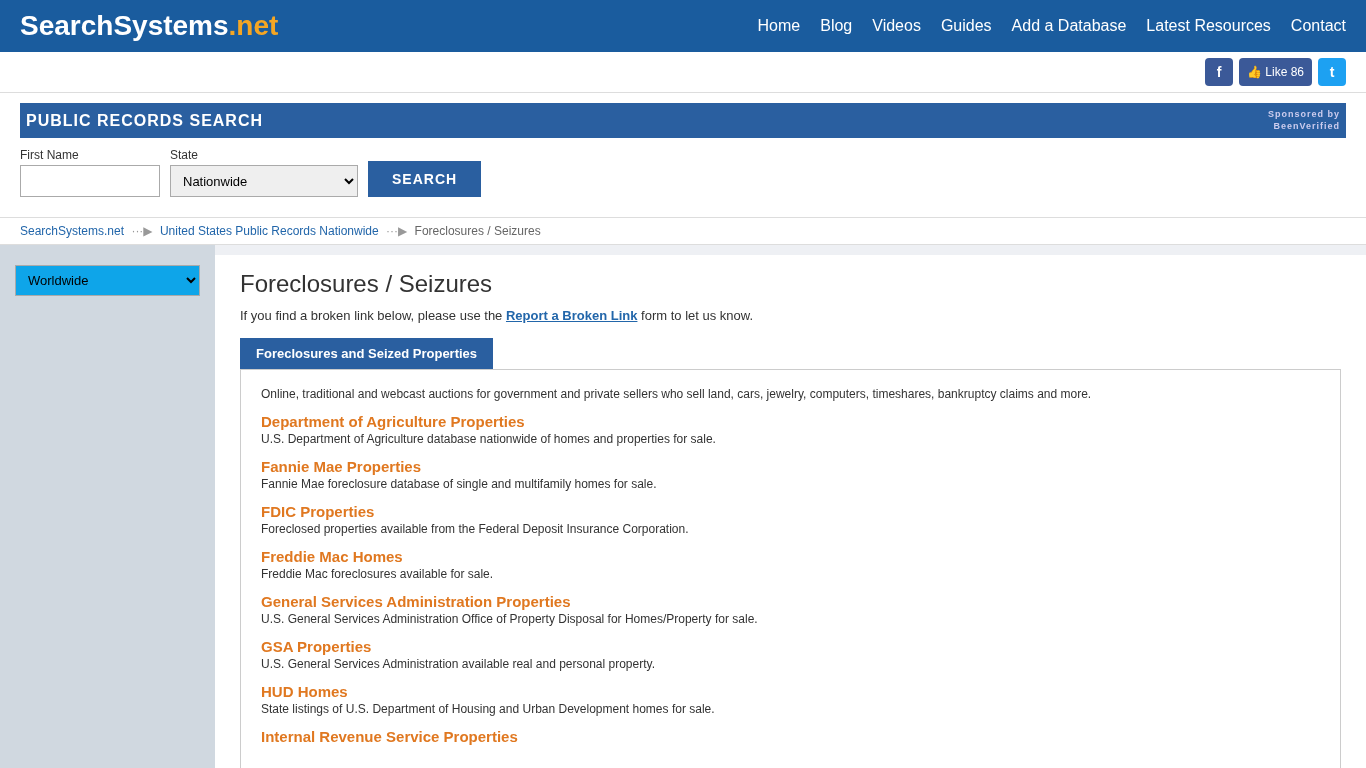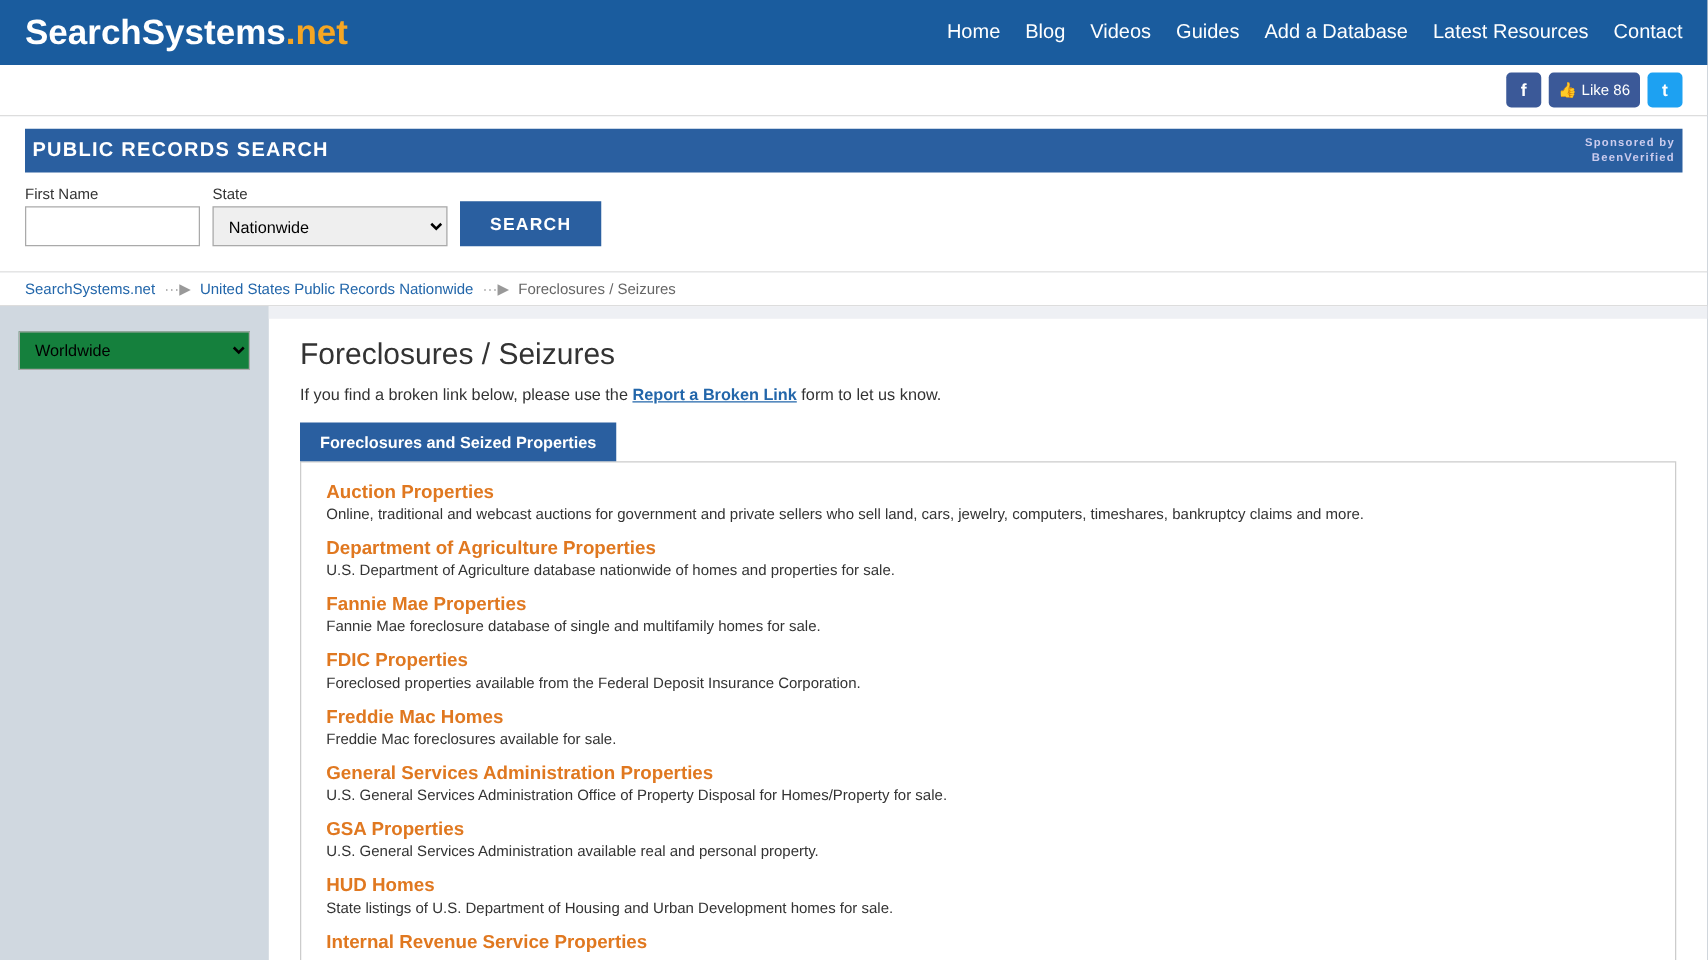--- a/index.html
+++ b/index.html
@@ -209,21 +209,21 @@
       font-size: 12px;
       line-height: 1.5;
     }
 
     
     #sidebar-dropdown {
       width: 100%;
       padding: 6px 8px;
       font-size: 13px;
       border: 1px solid #aaa;
-      background: #15803d;
+      background: #0ea5e9;
       cursor: pointer;
     }
   </style>
 </head>
 <body>
 
 <div id="header">
   <div id="logo-area">
     <span id="logo-text">
       <span>SearchSystems</span><span id="logo-net">.net</span>
@@ -290,21 +290,20 @@
         <span>If you find a broken link below, please use the</span>
         <a href="#">Report a Broken Link</a>
         <span>form to let us know.</span>
       </p>
       <div id="tab-bar">
         <span class="tab-item">Foreclosures and Seized Properties</span>
       </div>
       <div id="results-panel">
 
       <div class="listing-item">
-            <a href="#" class="listing-link">Auction Properties</a>
             <p class="listing-desc">Online, traditional and webcast auctions for government and private sellers who sell land, cars, jewelry, computers, timeshares, bankruptcy claims and more.</p>
           </div>
           <div class="listing-item">
             <a href="#" class="listing-link">Department of Agriculture Properties</a>
             <p class="listing-desc">U.S. Department of Agriculture database nationwide of homes and properties for sale.</p>
           </div>
           <div class="listing-item">
             <a href="#" class="listing-link">Fannie Mae Properties</a>
             <p class="listing-desc">Fannie Mae foreclosure database of single and multifamily homes for sale.</p>
           </div>

